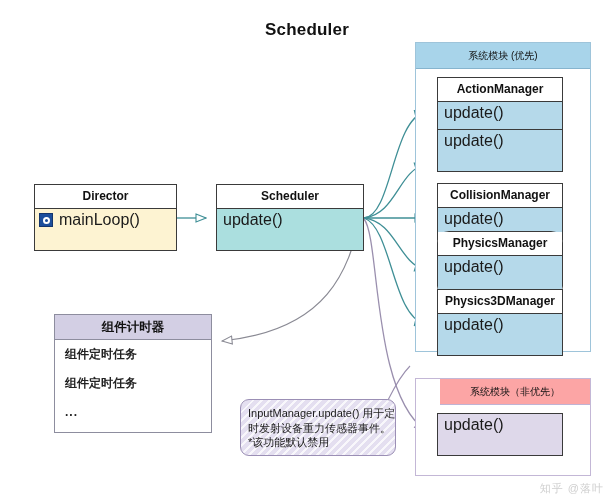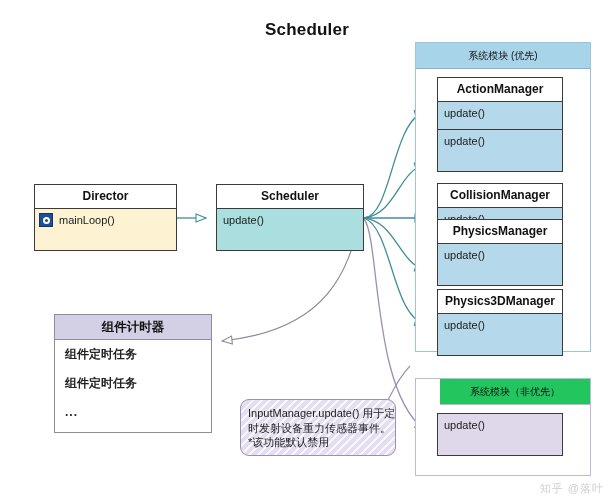--- a/index.html
+++ b/index.html
@@ -59,21 +59,21 @@
     background: #ffffff;
     color: #111;
     border-bottom: 1.4px solid #3a3a3a;
     white-space: nowrap;
   }
   .uml-row {
     box-sizing: border-box;
     height: 41px;
     line-height: 22px;
     padding-left: 6px;
-    font-size: 11px;
+    font-size: 16px;
     white-space: nowrap;
   }
 
   
   .body-cream  { background: #fdf3d2; }
   .body-teal   { background: #abdfdf; }
   .body-blue   { background: #b5d9ea; }
   .body-purple { background: #ded8ea; }
 
   .uml-row.with-icon {
@@ -116,21 +116,21 @@
     line-height: 25px;
     text-align: center;
     font-size: 10px;
     background: #a8d4ea;
     border-bottom: 1.2px solid #86b4ce;
     color: #111;
     white-space: nowrap;
   }
   .panel.purple { border-color: #c3b7d6; }
   .panel.purple > .panel-head {
-    background: #22c55e;
+    background: #fca5a5;
     border-bottom-color: #bfb3d4;
     margin-left: 24px;
   }
 
   
   .timer-box {
     position: absolute;
     box-sizing: border-box;
     border: 1.2px solid #8d8d9e;
     background: #ffffff;
@@ -260,21 +260,21 @@
 
     <div class="uml-box" style="left:21px; top:86px; width:126px;">
       <div class="uml-row body-blue">update()</div>
     </div>
 
     <div class="uml-box" style="left:21px; top:140px; width:126px;">
       <div class="uml-title">CollisionManager</div>
       <div class="uml-row body-blue">update()</div>
     </div>
 
-    <div class="uml-box" style="left:21px; top:176px; width:126px;">
+    <div class="uml-box" style="left:21px; top:188px; width:126px;border-radius:12px;">
       <div class="uml-title">PhysicsManager</div>
       <div class="uml-row body-blue">update()</div>
     </div>
 
     <div class="uml-box" style="left:21px; top:246px; width:126px;">
       <div class="uml-title">Physics3DManager</div>
       <div class="uml-row body-blue">update()</div>
     </div>
   </div>
 

